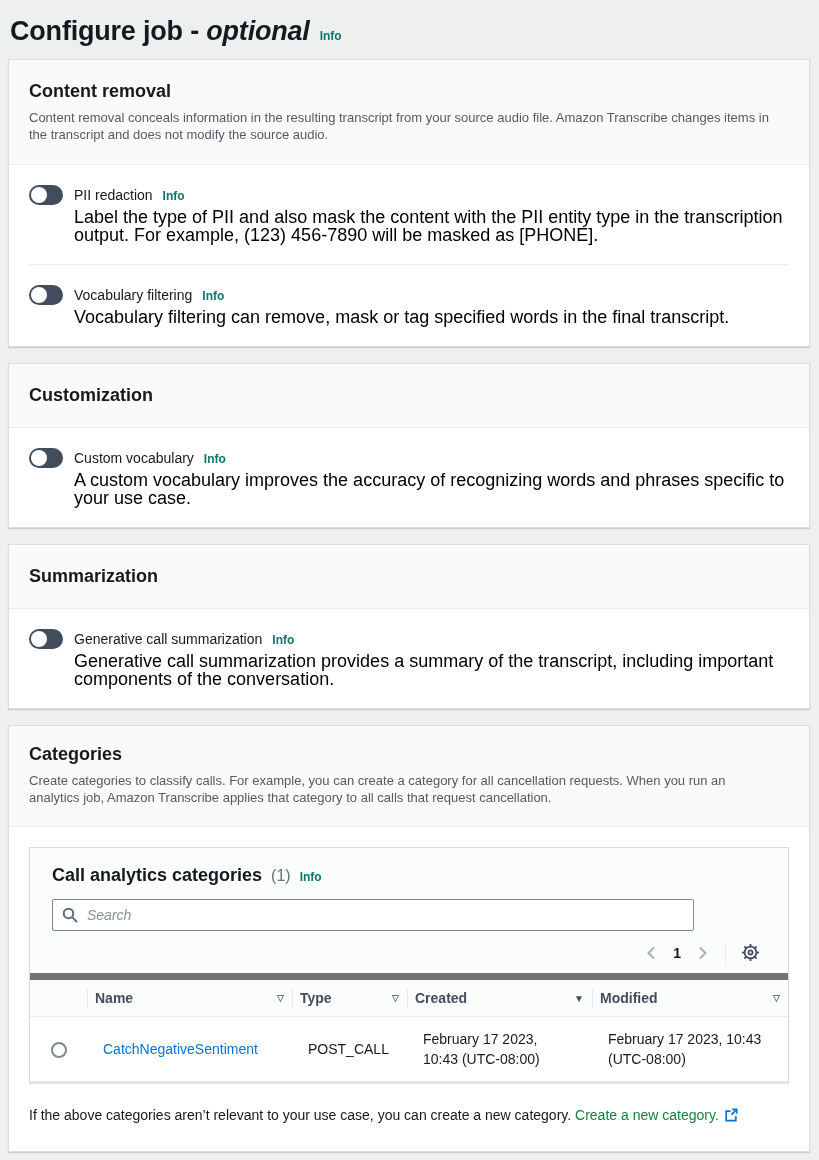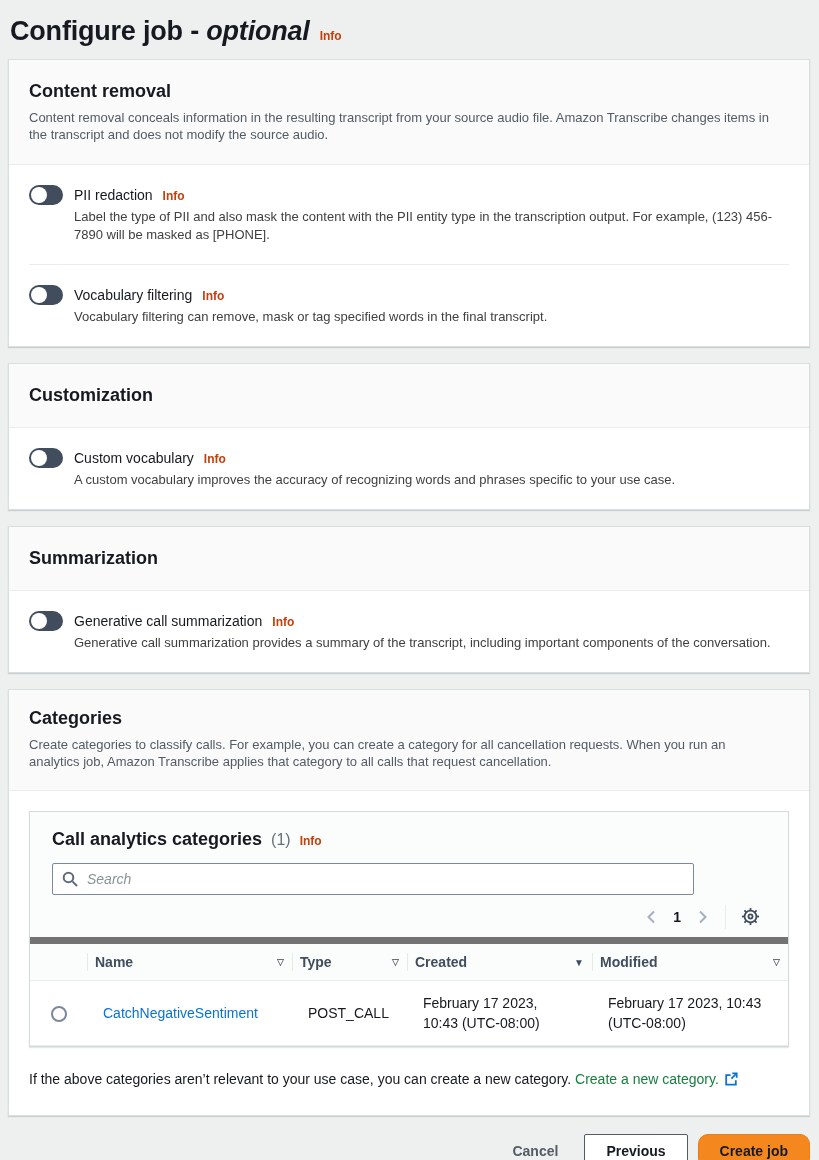--- a/index.html
+++ b/index.html
@@ -9,40 +9,40 @@
     background:#eef0f0;
     font-family:"Liberation Sans", sans-serif;
     color:#16191f; font-size:14px;
   }
   a { cursor:pointer; text-decoration:none; }
   button { font-family:"Liberation Sans", sans-serif; cursor:pointer; }
 
   .page-header { display:flex; align-items:baseline; gap:10px; padding:16px 16px 12px 10px; }
   .page-header h1 { margin:0; font-size:27px; font-weight:700; letter-spacing:-.2px; }
   .page-header h1 em { font-style:italic; }
-  .info-link { color:#c2410c; font-weight:700; font-size:12px; white-space:nowrap; }
+  .info-link { color:#0f766e; font-weight:700; font-size:12px; white-space:nowrap; }
 
   .panel {
     margin:0 9px 16px 8px; background:#fff;
     border:1px solid #d9dedf; box-shadow:0 1px 1px rgba(0,28,36,.15);
   }
   .panel-header { background:#fafafa; border-bottom:1px solid #eaeded; padding:21px 20px; }
   .panel-header h2 { margin:0; font-size:18px; font-weight:700; }
   .panel-desc { margin:7px 0 0; font-size:13px; line-height:17px; color:#545b64; max-width:740px; }
   .panel-body { padding:20px; }
 
   .toggle-row { display:flex; gap:11px; align-items:flex-start; }
   .toggle {
     flex:none; width:34px; height:20px; border-radius:10px;
     background:#414d5c; position:relative; border:none; padding:0;
   }
   .toggle .knob { position:absolute; left:2px; top:2px; width:16px; height:16px; border-radius:50%; background:#fff; }
   .toggle-label-row { display:flex; align-items:baseline; gap:10px; }
   .toggle-label { font-size:14px; line-height:20px; }
-  .toggle-desc { margin:3px 0 0; font-size:13px; line-height:18px; color:#404040; max-width:720px; }
+  .toggle-desc { margin:3px 0 0; font-size:18px; line-height:18px; color:#000000; max-width:720px; }
   .rule { border:none; border-top:1px solid #eaeded; margin:20px 0; }
 
   
   .table-card { border:1px solid #d5dbdb; background:#fbfcfc; box-shadow:0 1px 1px rgba(0,28,36,.1); }
   .card-head { display:flex; align-items:baseline; gap:9px; padding:17px 22px 0; }
   .card-head h3 { margin:0; font-size:18px; font-weight:700; }
   .card-count { color:#687078; font-size:16px; }
   .search-box {
     margin:13px 94px 0 22px; height:32px; background:#fff;
     border:1px solid #7d8998; border-radius:2px;

